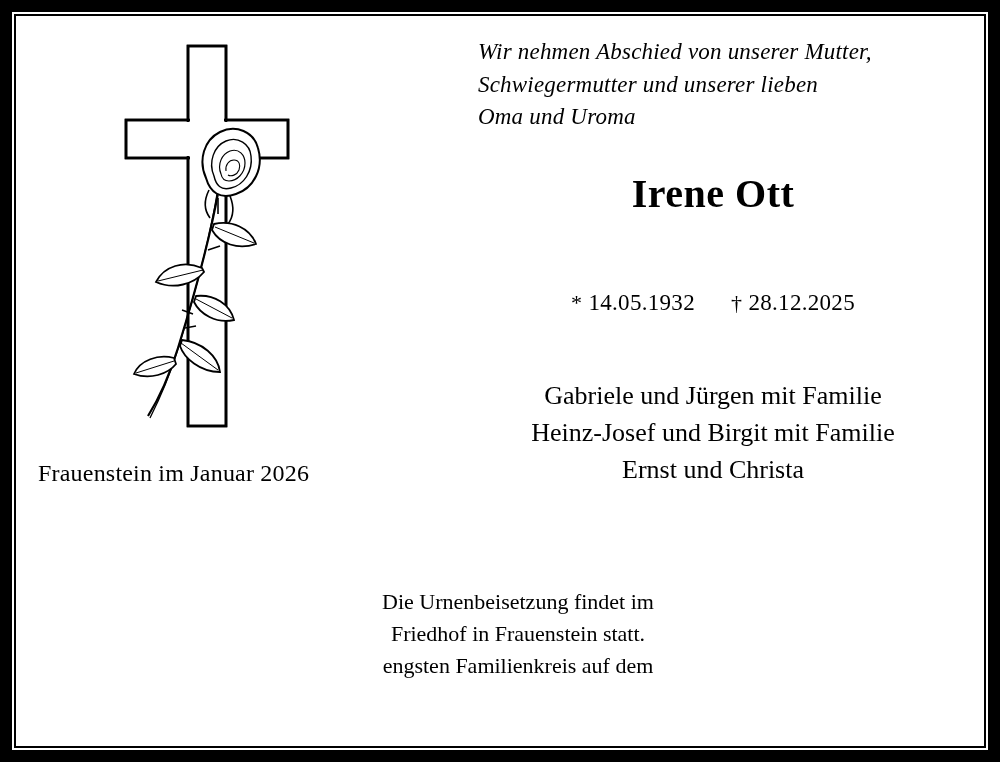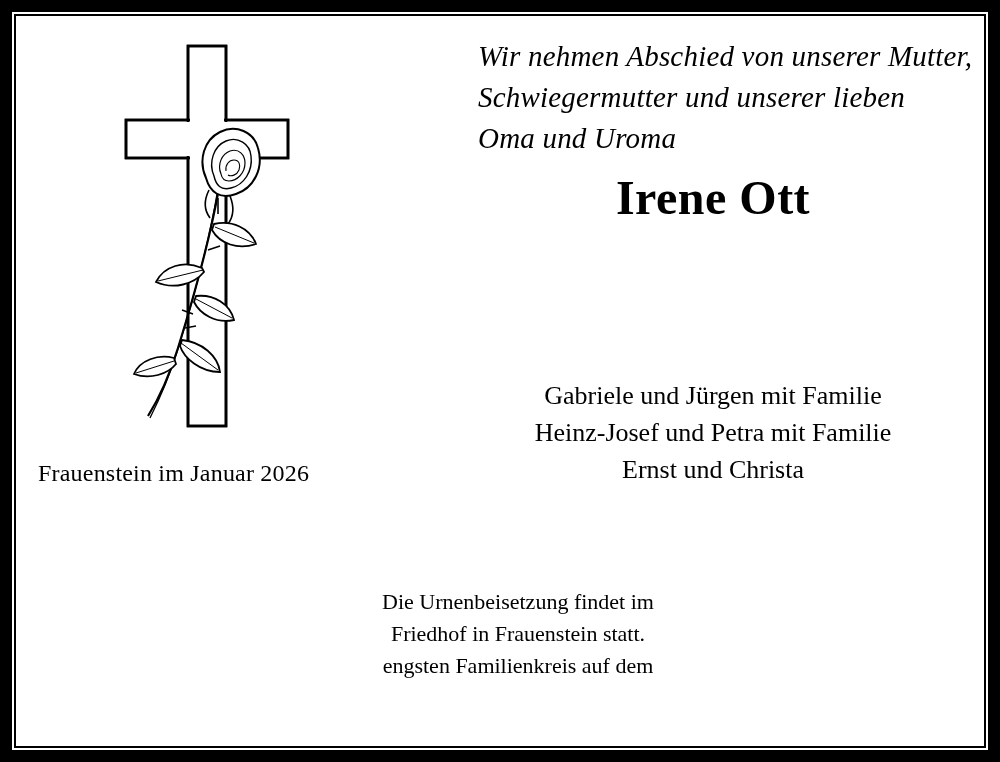--- a/index.html
+++ b/index.html
@@ -53,35 +53,35 @@
     height: 420px;
   }
 
   
   .intro {
     position: absolute;
     left: 460px;
     top: 18px;
     width: 480px;
     font-style: italic;
-    font-size: 29px;
+    font-size: 23px;
     line-height: 1.42;
     letter-spacing: 0.2px;
   }
   .intro div { white-space: nowrap; }
 
   .name-block {
     position: absolute;
     left: 460px;
     top: 155px;
     width: 470px;
     text-align: center;
   }
   .name {
-    font-size: 48px;
+    font-size: 40px;
     font-weight: bold;
     letter-spacing: 0.5px;
     line-height: 1.05;
     font-family: Liberation Serif, serif;
   }
   .maiden {
     font-size: 25px;
     font-weight: bold;
     margin-top: 4px;
     letter-spacing: 0.2px;
@@ -201,24 +201,31 @@
     <div class="intro">
       <div>Wir nehmen Abschied von unserer Mutter,</div>
       <div>Schwiegermutter und unserer lieben</div>
       <div>Oma und Uroma</div>
     </div>
 
     <div class="name-block">
       <div class="name">Irene Ott</div>
     </div>
 
+    <div class="dates">
+      <span class="sym">*</span>
+      <span>14.05.1932</span>
+      <span class="gap"></span>
+      <span class="sym">†</span>
+      <span>28.12.2025</span>
+    </div>
 
     <div class="survivors">
       <div>Gabriele und Jürgen mit Familie</div>
-      <div>Heinz-Josef und Petra mit Familie</div>
+      <div>Heinz-Josef und Birgit mit Familie</div>
       <div>Ernst und Christa</div>
     </div>
 
     <div class="place-date">Frauenstein im Januar 2026</div>
 
     <div class="closing">
       <div>Die Urnenbeisetzung findet im</div>
       <div>Friedhof in Frauenstein statt.</div>
       <div>engsten Familienkreis auf dem</div>
     </div>

